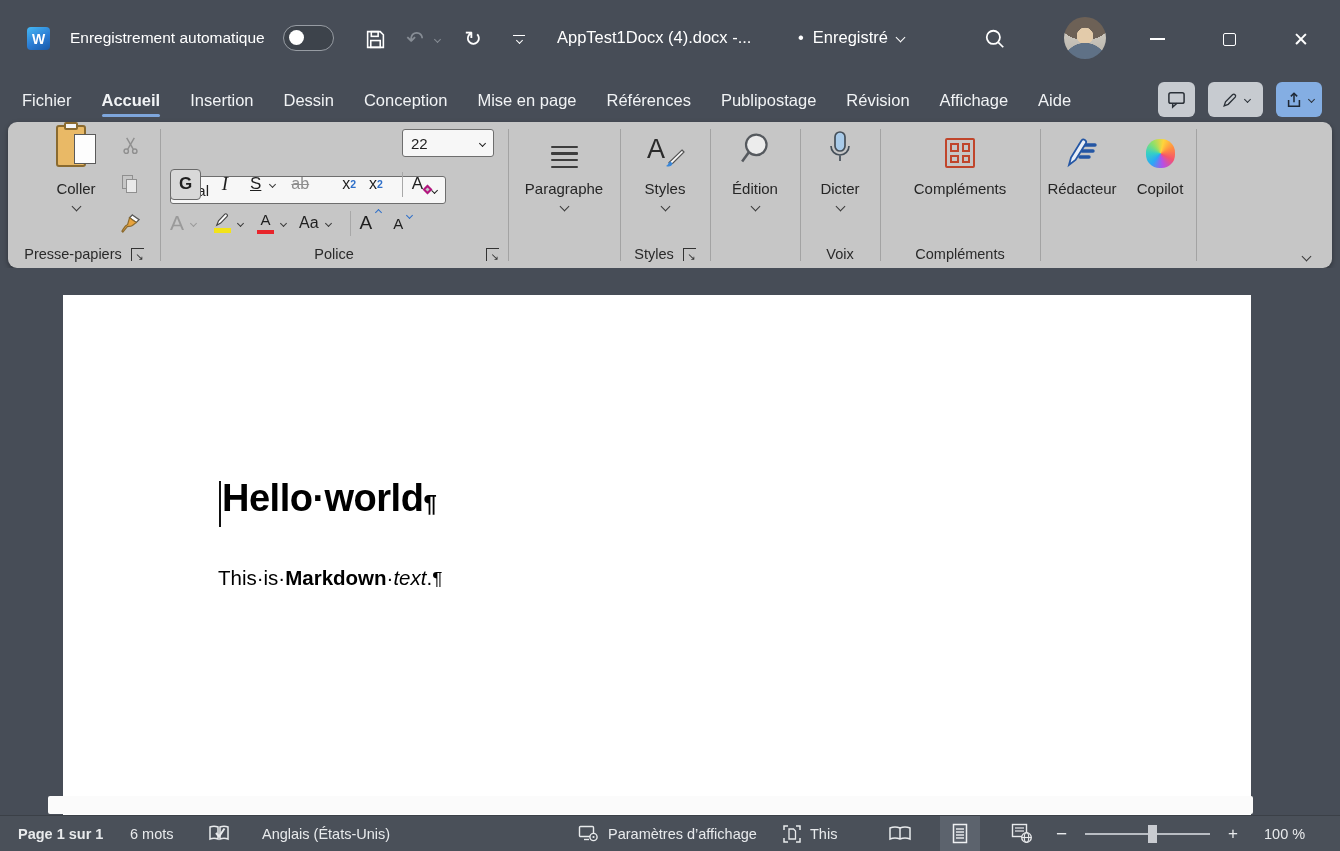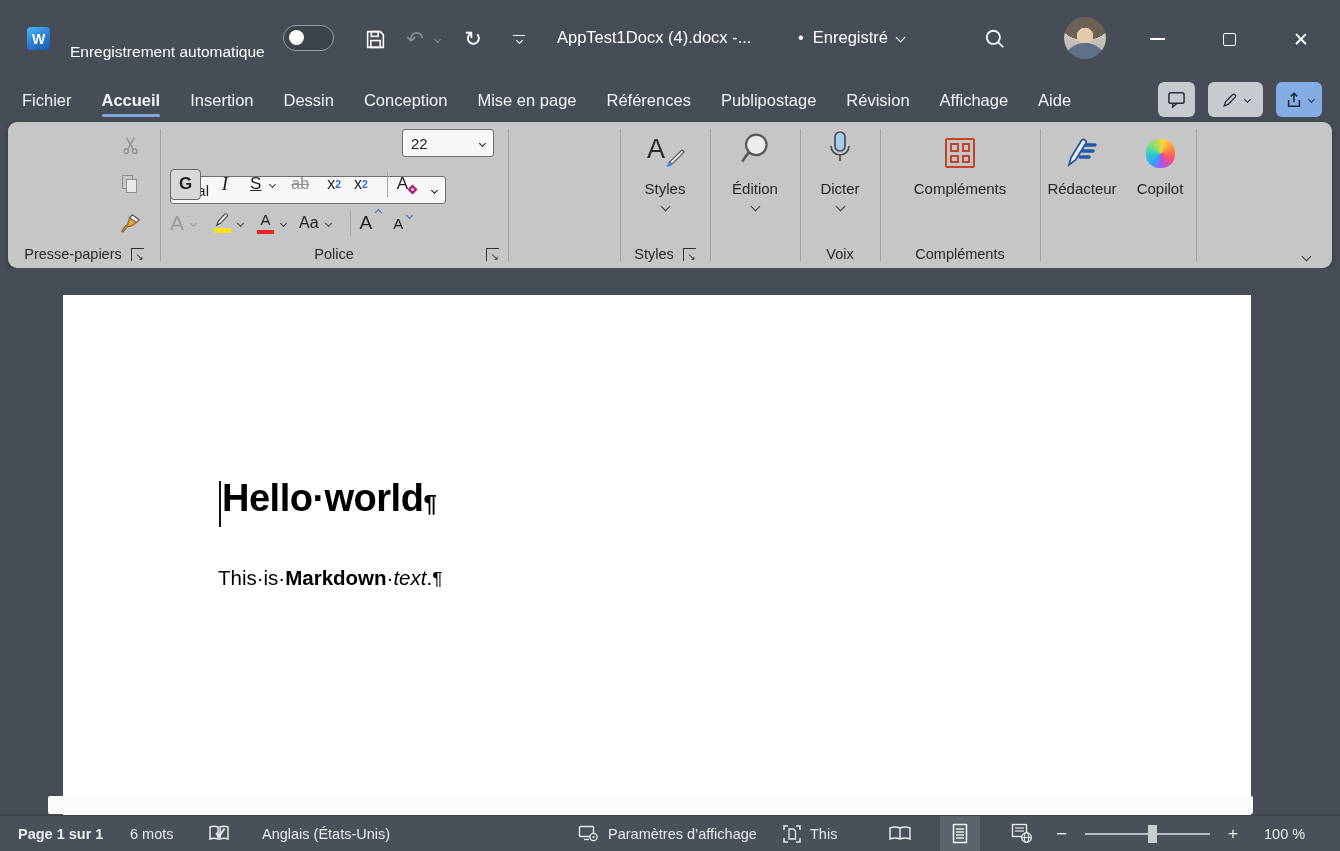--- a/index.html
+++ b/index.html
@@ -11,21 +11,21 @@
   
   .chev { display:inline-block; width:7px; height:7px; border-right:1.6px solid currentColor; border-bottom:1.6px solid currentColor; transform:rotate(45deg); flex:none; }
   .chev.sm { width:5px; height:5px; border-width:1.4px; }
   .chev.up { transform:rotate(225deg); }
 
   
   .titlebar { position:absolute; left:0; top:0; width:1340px; height:78px; color:#fff; }
   .word-logo { position:absolute; left:27px; top:27px; width:23px; height:23px; border-radius:4px;
     background:linear-gradient(150deg,#45b9f5 0%,#2b7cd3 55%,#1859a8 100%);
     color:#fff; font-weight:bold; font-size:14px; display:flex; align-items:center; justify-content:center; }
-  .autosave-label { position:absolute; left:70px; top:29px; font-size:15.5px;margin-top:14px; }
+  .autosave-label { position:absolute; left:70px; top:29px; font-size:15.5px; }
   .toggle { position:absolute; left:283px; top:25px; width:51px; height:26px; border-radius:14px; background:#3d434b; border:1.5px solid #979ca3; }
   .toggle .knob { position:absolute; left:5px; top:4px; width:15px; height:15px; border-radius:50%; background:#fff; }
   .tb-btn { position:absolute; top:22px; width:34px; height:34px; display:flex; align-items:center; justify-content:center; color:#fff; }
   .tb-save { left:358px; }
   .tb-undo { left:398px; color:#878d95; font-size:21px; }
   .tb-undo-chev { left:430px; width:14px; color:#878d95; }
   .tb-redo { left:456px; font-size:21px; }
   .tb-qat { left:502px; flex-direction:column; gap:2px; }
   .tb-qat .bar { width:12px; height:1.6px; background:#fff; }
   .doc-title { position:absolute; left:557px; top:28px; font-size:16.5px; white-space:nowrap; }
@@ -244,20 +244,31 @@
   <div class="ribbon">
     <div class="vsep" style="left:152px"></div>
     <div class="vsep" style="left:500px"></div>
     <div class="vsep" style="left:612px"></div>
     <div class="vsep" style="left:702px"></div>
     <div class="vsep" style="left:792px"></div>
     <div class="vsep" style="left:872px"></div>
     <div class="vsep" style="left:1032px"></div>
     <div class="vsep" style="left:1188px"></div>
 
+    <div class="bigbtn paste-btn">
+      <div class="ic">
+        <div class="clipboard-ic">
+          <div class="board"></div>
+            <div class="clip"></div>
+            <div class="sheet"></div>
+        </div>
+      </div>
+      <span class="lbl">Coller</span>
+      <i class="chev bchev"></i>
+    </div>
     <div class="mini-col">
       <div class="mini-btn">
         <svg width="19" height="19" viewBox="0 0 20 20">
             <line x1="6" y1="2" x2="13" y2="14" stroke="#8f8f8f" stroke-width="1.5"></line>
             <line x1="14" y1="2" x2="7" y2="14" stroke="#8f8f8f" stroke-width="1.5"></line>
             <circle cx="5.5" cy="16" r="2.3" fill="none" stroke="#8f8f8f" stroke-width="1.5"></circle>
             <circle cx="14.5" cy="16" r="2.3" fill="none" stroke="#8f8f8f" stroke-width="1.5"></circle>
           </svg>
       </div>
       <div class="mini-btn">
@@ -288,21 +299,21 @@
       <div class="combo combo-size">
         <span>22</span>
         <i class="chev sm"></i>
       </div>
 
       <div class="fontrow fr2">
         <div class="fbtn bold-btn" style="margin-right:13px">G</div>
         <div class="fbtn italic-btn" style="margin-right:14px">I</div>
         <div class="fbtn underline-btn">S</div>
         <i class="chev sm" style="margin:0 16px 0 9px;color:#3a3a3a"></i>
-        <div class="fbtn strike-btn" style="margin-right:18px">ab</div>
+        <div class="fbtn strike-btn" style="margin-right:33px">ab</div>
         <div class="fbtn sub" style="margin-right:13px">
             <span class="script-base">x</span>
             <span class="script-mark">2</span>
           </div>
         <div class="fbtn sup" style="margin-right:10px">
             <span class="script-base">x</span>
             <span class="script-mark">2</span>
           </div>
         <div class="minisep" style="margin:0 9px"></div>
         <div class="fbtn clear-btn">
@@ -339,20 +350,32 @@
         </div>
       </div>
     </div>
     <div class="groupfoot" style="left:152px;width:348px">
       <span>Police</span>
       <span class="launcher" style="position:absolute;right:9px">
           <i>↘</i>
         </span>
     </div>
 
+    <div class="bigbtn" style="left:500px;width:112px">
+      <div class="ic">
+        <div class="para-ic">
+            <span class="ln"></span>
+            <span class="ln"></span>
+            <span class="ln"></span>
+            <span class="ln"></span>
+          </div>
+      </div>
+      <span class="lbl">Paragraphe</span>
+      <i class="chev bchev"></i>
+    </div>
 
     <div class="bigbtn" style="left:612px;width:90px">
       <div class="ic">
         <div class="styles-ic">
           <span class="A">A</span>
           <svg width="22" height="22" viewBox="0 0 22 22">
               <path d="M19 2 L21 4 L10 15 L7.5 16.5 L6 14.5 Z" fill="#fdfdfd" stroke="#555" stroke-width="1.2"></path>
               <path d="M7.5 13.5 C5 14.5 5.5 17 3 18 C6 19.5 9 18 9.5 15.5 Z" fill="#3a87d8"></path>
             </svg>
         </div>

